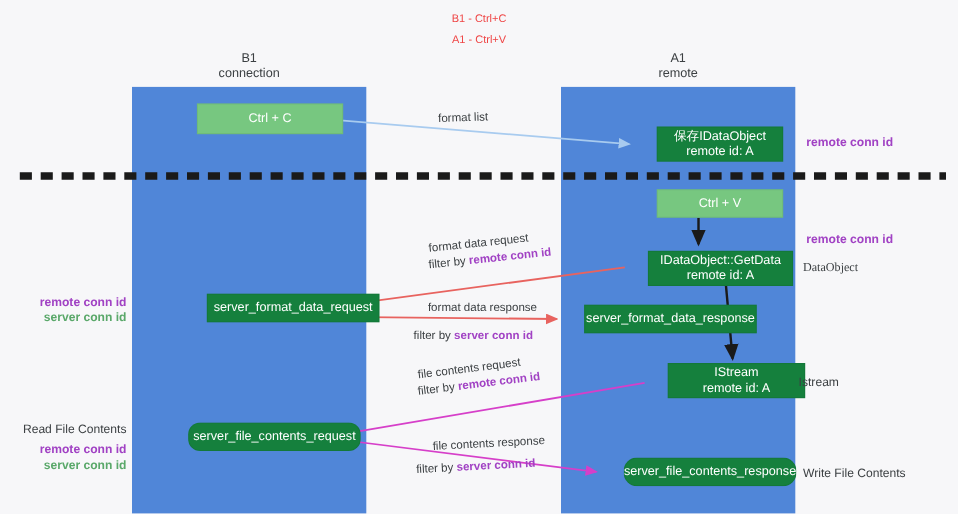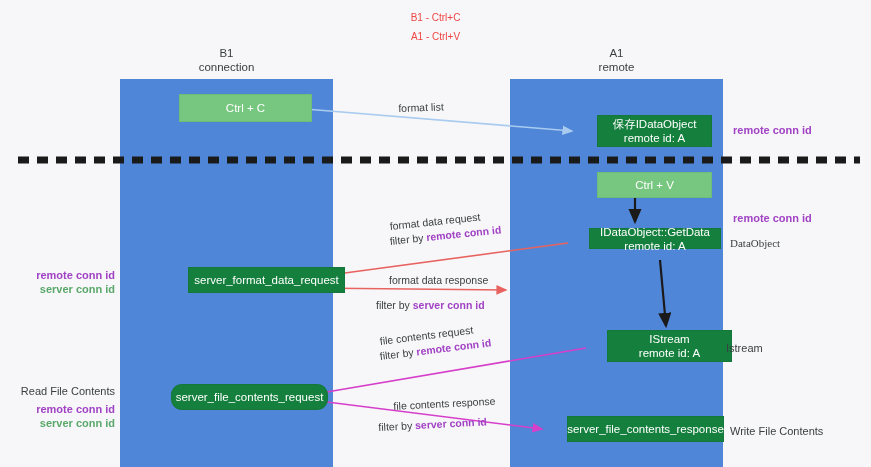--- a/index.html
+++ b/index.html
@@ -60,26 +60,26 @@
     white-space: pre-line;
     border: 1px solid rgba(0,0,0,0.06);
     margin-left: 19px;
   }
   .node.green { background: #77c780; }
   .node.orange { background: #15803d; }
 
   #node-ctrl-c  { left: 160px; top: 94px;  width: 133px; height: 28px; }
   #node-save-ido{ left: 578px; top: 115px; width: 115px; height: 32px; }
   #node-ctrl-v  { left: 578px; top: 172px; width: 115px; height: 26px; }
-  #node-getdata { left: 570px; top: 228px; width: 132px; height: 21px; }
+  #node-getdata { left: 570px; top: 228px; width: 132px; height: 32px; }
   #node-sfdreq  { left: 169px; top: 267px; width: 157px; height: 26px; }
   #node-sfdresp { left: 512px; top: 277px; width: 157px; height: 26px; }
   #node-istream { left: 588px; top: 330px; width: 125px; height: 32px; }
   #node-sfcreq  { left: 152px; top: 384px; width: 157px; height: 26px; border-radius: 11px; }
-  #node-sfcresp { left: 548px; top: 416px; width: 157px; height: 26px; }
+  #node-sfcresp { left: 548px; top: 416px; width: 157px; height: 26px; border-radius: 12px; }
 
   .ann {
     position: absolute;
     font-size: 11px;
     line-height: 14px;
     color: #3c4043;
     white-space: nowrap;
   }
   .ann .purple { color: #a142c4; font-weight: bold; }
   .ann .green  { color: #5aa86a; font-weight: bold; }
@@ -173,20 +173,21 @@
     <line x1="311" y1="400" x2="542" y2="429" stroke="#d63fc9" stroke-width="1.6" marker-end="url(#ar-pink)"></line>
   </svg>
 
   <div class="node green" id="node-ctrl-c">Ctrl + C</div>
   <div class="node orange" id="node-save-ido">保存IDataObject
 remote id: A</div>
   <div class="node green" id="node-ctrl-v">Ctrl + V</div>
   <div class="node orange" id="node-getdata">IDataObject::GetData
 remote id: A</div>
   <div class="node orange" id="node-sfdreq">server_format_data_request</div>
+  <div class="node orange" id="node-sfdresp">server_format_data_response</div>
   <div class="node orange" id="node-istream">IStream
 remote id: A</div>
   <div class="node orange" id="node-sfcreq">server_file_contents_request</div>
   <div class="node orange" id="node-sfcresp">server_file_contents_response</div>
 
   <div class="edge-label" id="lbl-format-list">format list</div>
 
   <div class="edge-label" id="lbl-fdreq">format data request</div>
   <div class="edge-label" id="lbl-fdreq2"><span>filter by </span><span class="purple">remote conn id</span></div>
 

